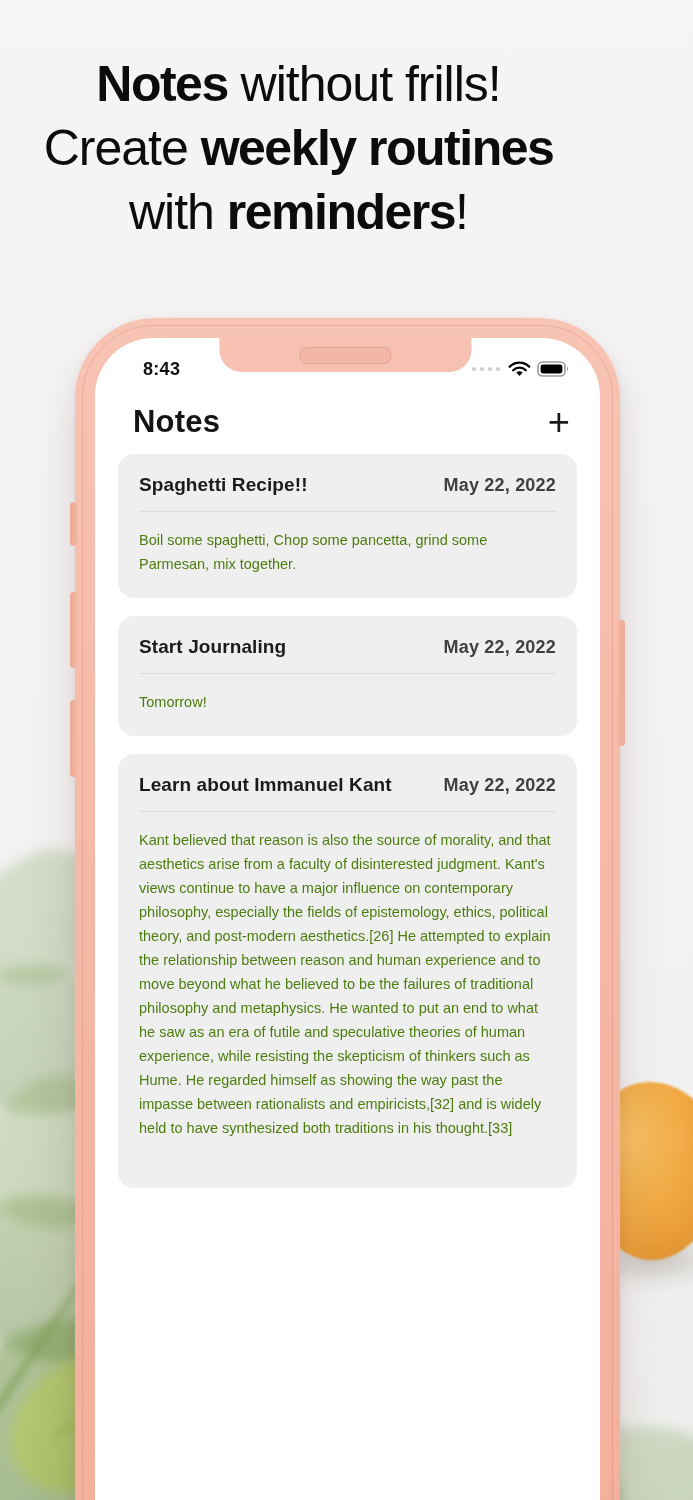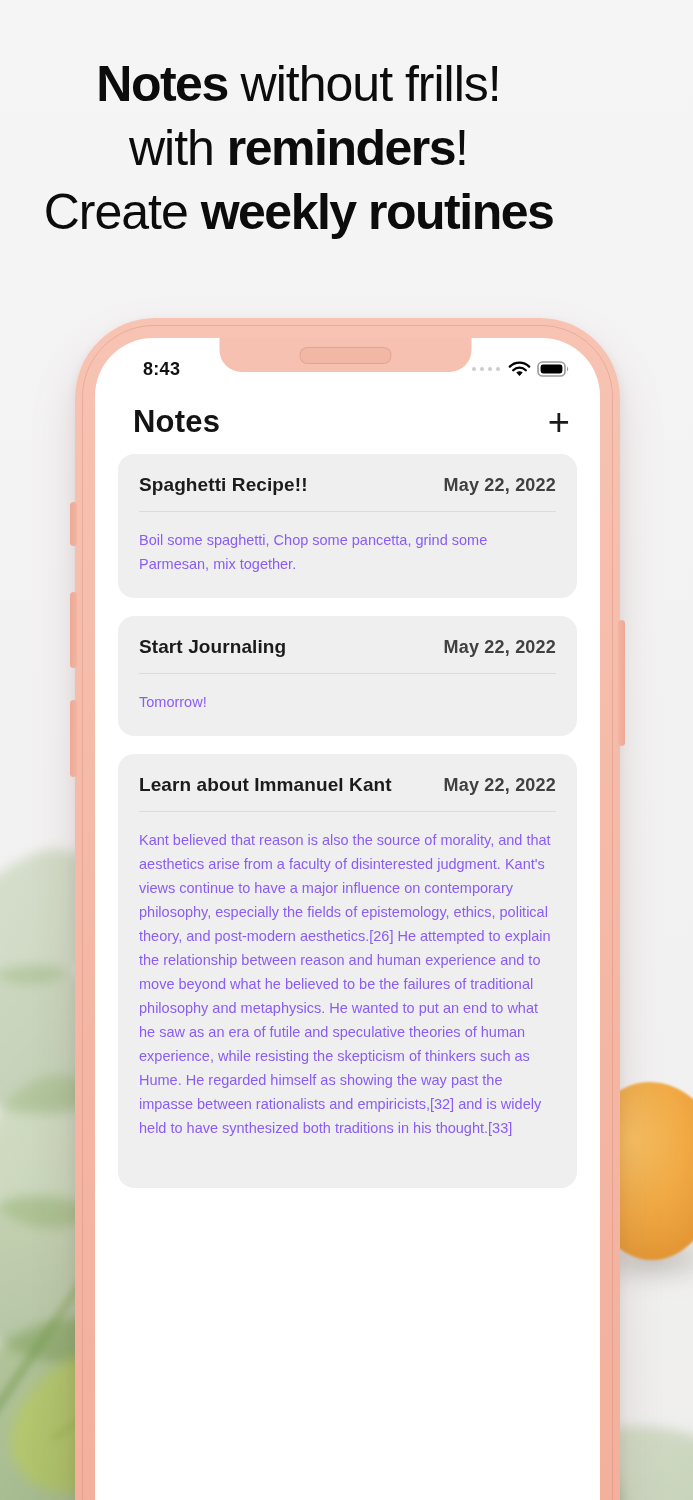--- a/index.html
+++ b/index.html
@@ -78,21 +78,21 @@
 
   
   .cards{padding:0 23px;}
   .note-card{background:#efefef;border-radius:16px;padding:20px 21px 22px;margin-bottom:18px;
     box-sizing:border-box;}
   .note-card.tall{min-height:434px;}
   .note-head{display:flex;align-items:baseline;justify-content:space-between;}
   .note-title{font-size:19px;font-weight:700;color:#1b1b1b;letter-spacing:.1px;}
   .note-date{font-size:18px;font-weight:600;color:#404040;letter-spacing:.2px;white-space:nowrap;text-align:center;}
   .note-divider{border:none;border-top:1px solid #dcdcdc;margin:15px 0 0;}
-  .note-body{margin-top:16px;font-size:14.5px;line-height:24px;font-weight:500;color:#8b5cf6;}
+  .note-body{margin-top:16px;font-size:14.5px;line-height:24px;font-weight:500;color:#4d7c0f;}
 
   
   .tabbar{position:absolute;left:23px;right:23px;bottom:44px;height:64px;background:#fff;
     border-radius:17px;display:flex;box-shadow:0 6px 18px rgba(0,0,0,.10);overflow:hidden;}
   .tab{flex:1;display:flex;flex-direction:column;align-items:center;justify-content:center;
     cursor:pointer;border-radius:17px;}
   .tab.active{background:#d7ddf8;}
   .tab-label{font-size:12.5px;font-weight:600;color:#111;}
 
   .home-indicator{position:absolute;left:50%;bottom:12px;transform:translateX(-50%);
@@ -113,22 +113,22 @@
   <div class="leaf l6"></div>
   <div class="leaf l7"></div>
   <div class="leaf l8"></div>
   <div class="leaf l9"></div>
   <div class="egg-shadow"></div>
   <div class="egg"></div>
 </div>
 
 <div class="headline">
   <div><b>Notes</b><span> without frills!</span></div>
+  <div><span>Create </span><b>weekly routines</b></div>
   <div><span>with </span><b>reminders</b><span>!</span></div>
-  <div><span>Create </span><b>weekly routines</b></div>
 </div>
 
 <div class="phone">
   <div class="side-btn mute"></div>
   <div class="side-btn vol-up"></div>
   <div class="side-btn vol-down"></div>
   <div class="side-btn power"></div>
 
   <div class="screen">
 

